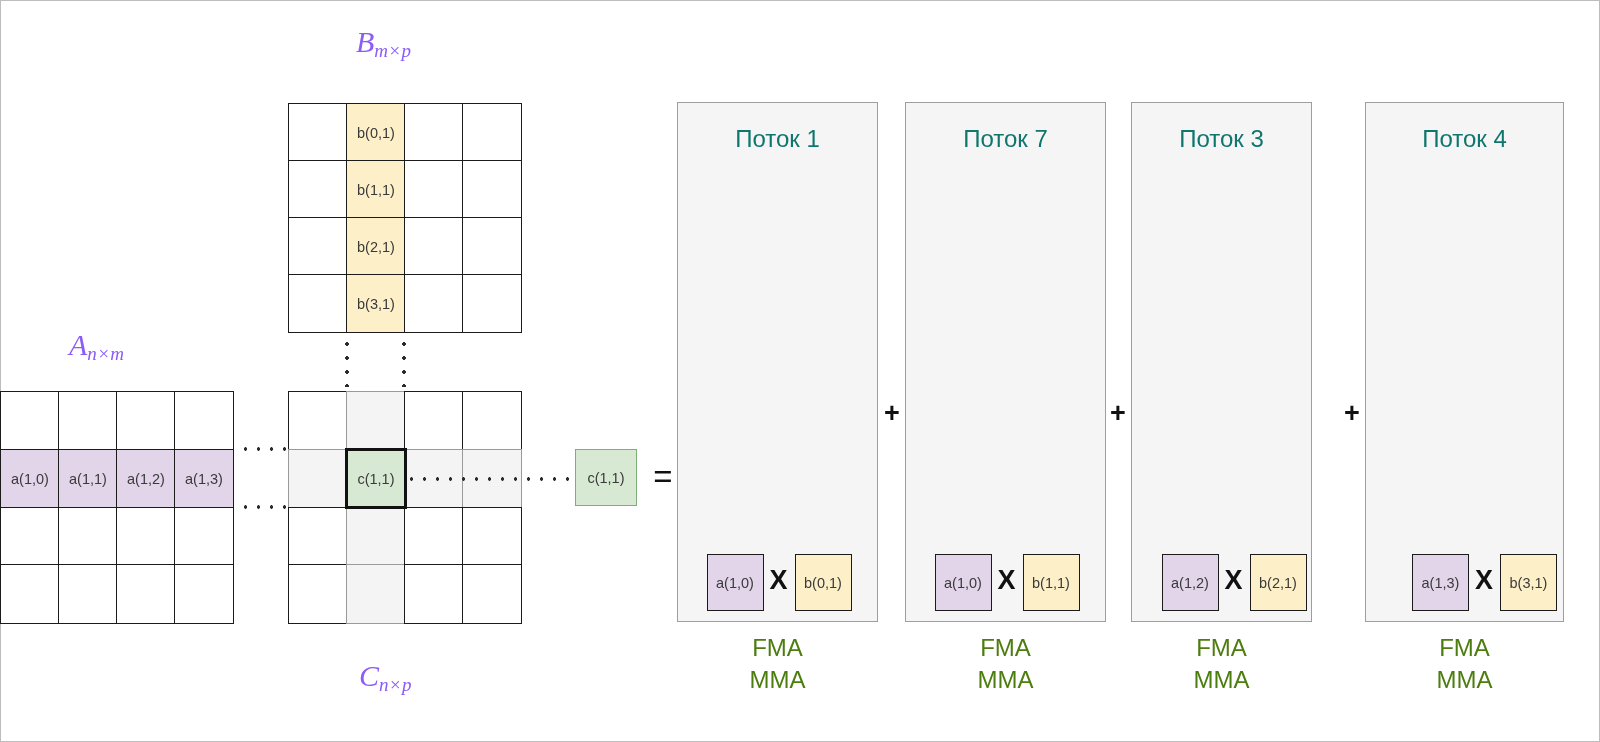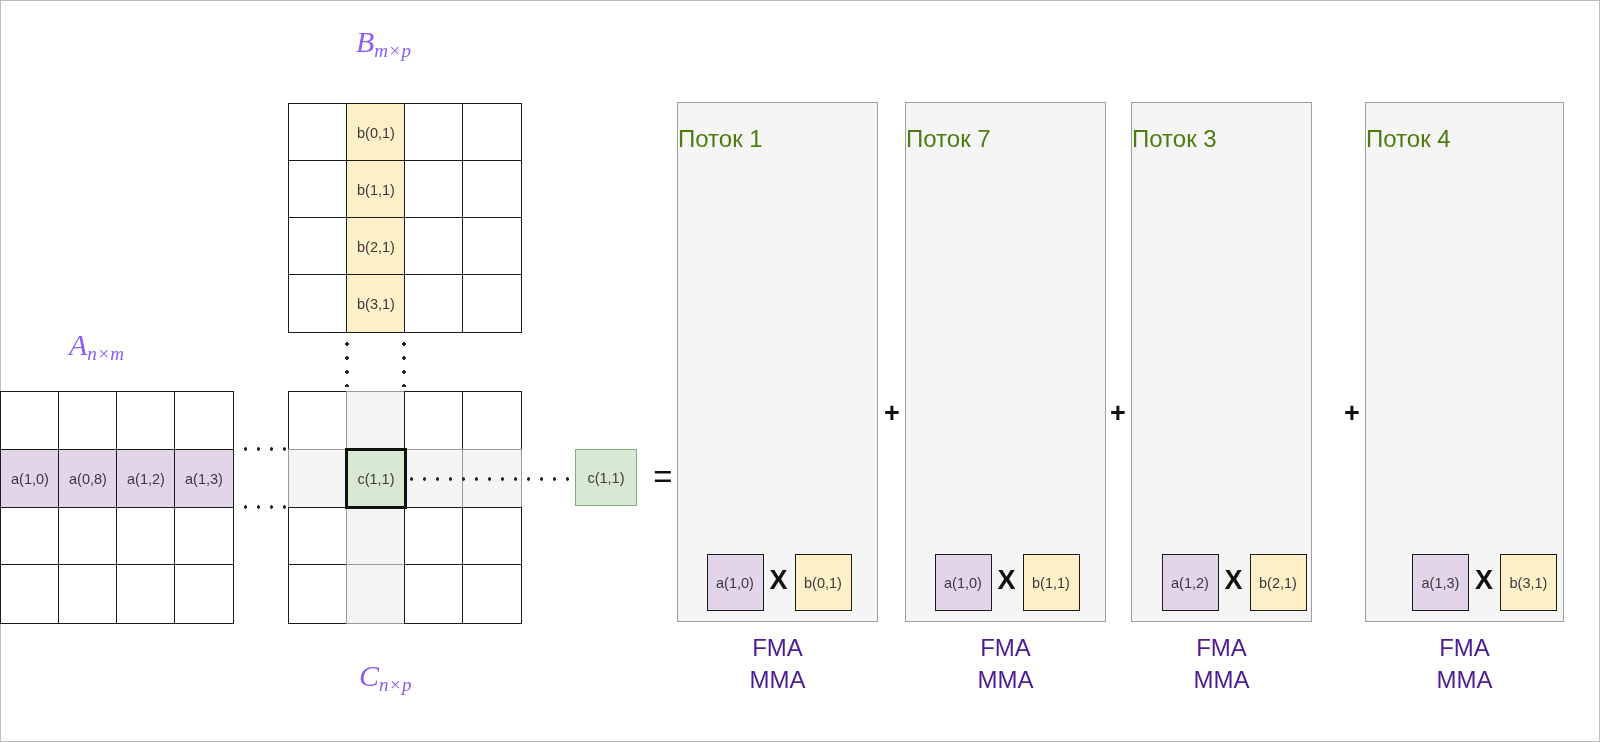--- a/index.html
+++ b/index.html
@@ -116,23 +116,23 @@
     background: #f5f5f5;
     border: 1.4px solid #9e9e9e;
     top: 101px;
     height: 520px;
   }
   .panel-title {
     position: absolute;
     top: 22px;
     left: 0;
     right: 0;
-    text-align: left;
+    text-align: center;
     font-size: 24px;
-    color: #4d7c0f;
+    color: #0f766e;
   }
   .panel-op {
     position: absolute;
     top: 397px;
     font-size: 27px;
     font-weight: 700;
     color: #111;
   }
   .panel-chip {
     position: absolute;
@@ -146,21 +146,21 @@
     font-size: 14.5px;
     color: #3a3a3a;
   }
   .panel-foot {
     position: absolute;
     top: 529px;
     left: 0;
     right: 0;
     text-align: center;
     font-size: 24px;
-    color: #4c1d95;
+    color: #4d7c0f;
     line-height: 1.32;
   }
 </style>
 </head>
 <body>
 
 <div class="canvas">
 
   <div class="mat-label" style="left:355px; top:24px;">
     <span>B</span><span class="sub">m×p</span>
@@ -193,21 +193,21 @@
     <span>A</span><span class="sub">n×m</span>
   </div>
 
   <div class="matrix" id="matrix-a" style="left:0px; top:391px; width:232px; height:231px;
               grid-template-columns:repeat(4,58px); grid-template-rows:repeat(4,57.75px);">
       <div class="cell"></div>
       <div class="cell"></div>
       <div class="cell"></div>
       <div class="cell"></div>
       <div class="cell purple">a(1,0)</div>
-      <div class="cell purple">a(0,8)</div>
+      <div class="cell purple">a(1,1)</div>
       <div class="cell purple">a(1,2)</div>
       <div class="cell purple">a(1,3)</div>
       <div class="cell"></div>
       <div class="cell"></div>
       <div class="cell"></div>
       <div class="cell"></div>
       <div class="cell"></div>
       <div class="cell"></div>
       <div class="cell"></div>
       <div class="cell"></div>

